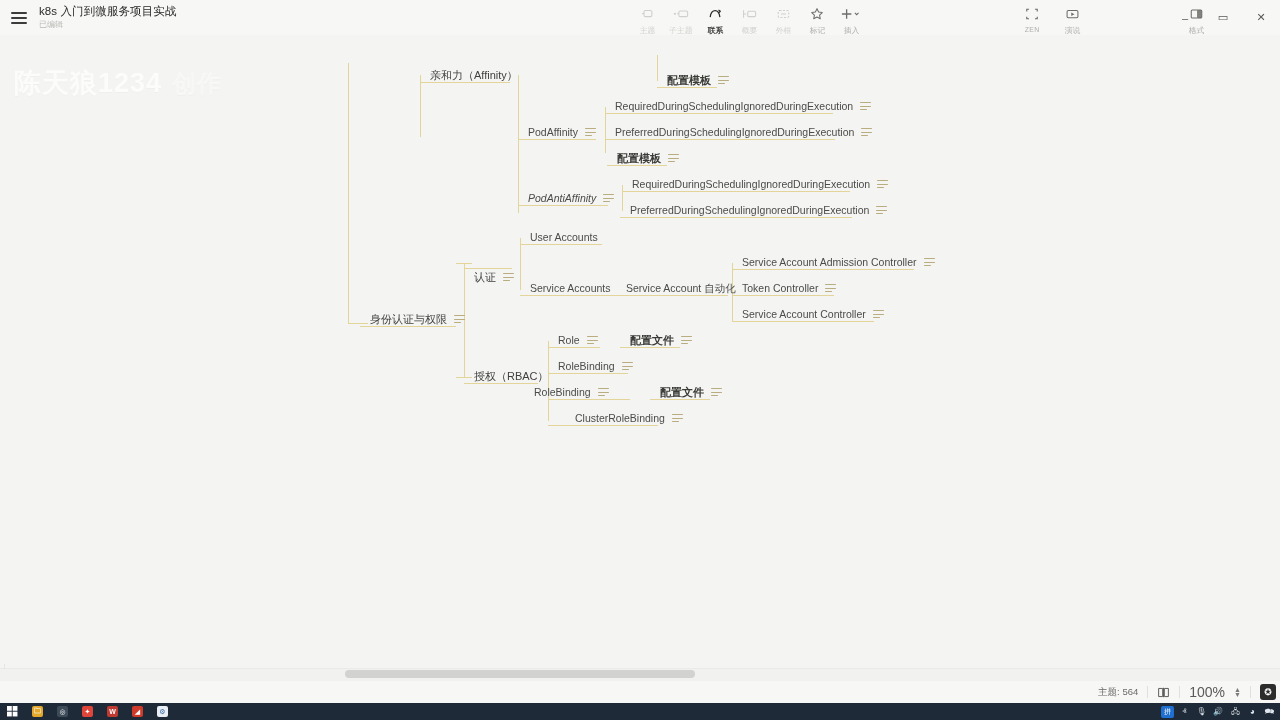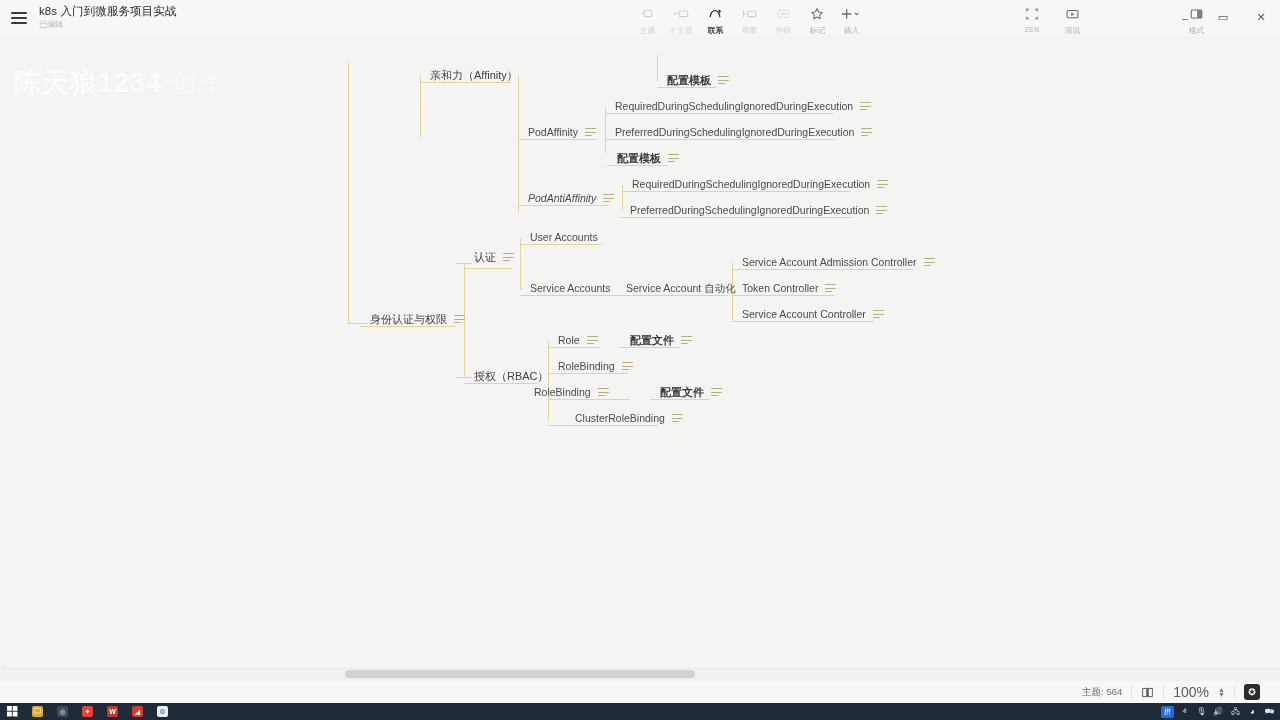--- a/index.html
+++ b/index.html
@@ -85,21 +85,21 @@
   
   #hscroll-track { position: absolute; left: 0; top: 668px; width: 1280px; height: 13px;
     background: #f1f1ef; border-top: 1px solid #eaeae8; }
   #hscroll-thumb { position: absolute; left: 345px; top: 670px; width: 350px; height: 8px;
     background: #d2d2d0; border-radius: 4px; cursor: pointer; }
   .ruler-tick { position: absolute; font-size: 6px; color: #d8d8d5; }
 
   #statusbar {
     position: absolute; left: 0; top: 681px; width: 1280px; height: 22px;
     background: #f7f7f5; display: flex; align-items: center; justify-content: flex-end;
-    padding-right: 20px; font-size: 9.5px; color: #6a6a68;
+    padding-right: 4px; font-size: 9.5px; color: #6a6a68;
   }
   #statusbar > * { margin-left: 9px; display: flex; align-items: center; }
   .sb-sep { width: 1px; height: 12px; background: #e0e0dd; margin-left: 9px; }
   .zoom-val { font-size: 14px; color: #5a5a58; }
   .stepper { display: flex; flex-direction: column; margin-left: 3px; cursor: pointer; color: #7a7a78; line-height: 5px; font-size: 7px; }
   #sb-badge { width: 16px; height: 16px; background: #2c2c2c; border-radius: 3px;
     color: #fff; display: flex; align-items: center; justify-content: center; font-size: 9px; }
 
   
   #taskbar { position: absolute; left: 0; top: 703px; width: 1280px; height: 17px;
@@ -336,21 +336,21 @@
         <div class="uline" style="left: 360px; top: 291px; width: 96px;"></div>
         <div class="node cn" style="left: 368px; top: 278px;">
           <span class="txt">身份认证与权限</span>
           <span class="note-ico">
             <i></i>
             <i></i>
             <i></i>
           </span>
         </div>
         <div class="uline" style="left: 464px; top: 233px; width: 48px;"></div>
-        <div class="node cn" style="left: 472px; top: 216px;">
+        <div class="node cn" style="left: 472px; top: 236px;">
           <span class="txt">认证</span>
           <span class="note-ico">
             <i></i>
             <i></i>
             <i></i>
           </span>
         </div>
         <div class="uline" style="left: 520px; top: 209px; width: 82px;"></div>
         <div class="node " style="left: 528px; top: 196px;">
           <span class="txt">User Accounts</span>

